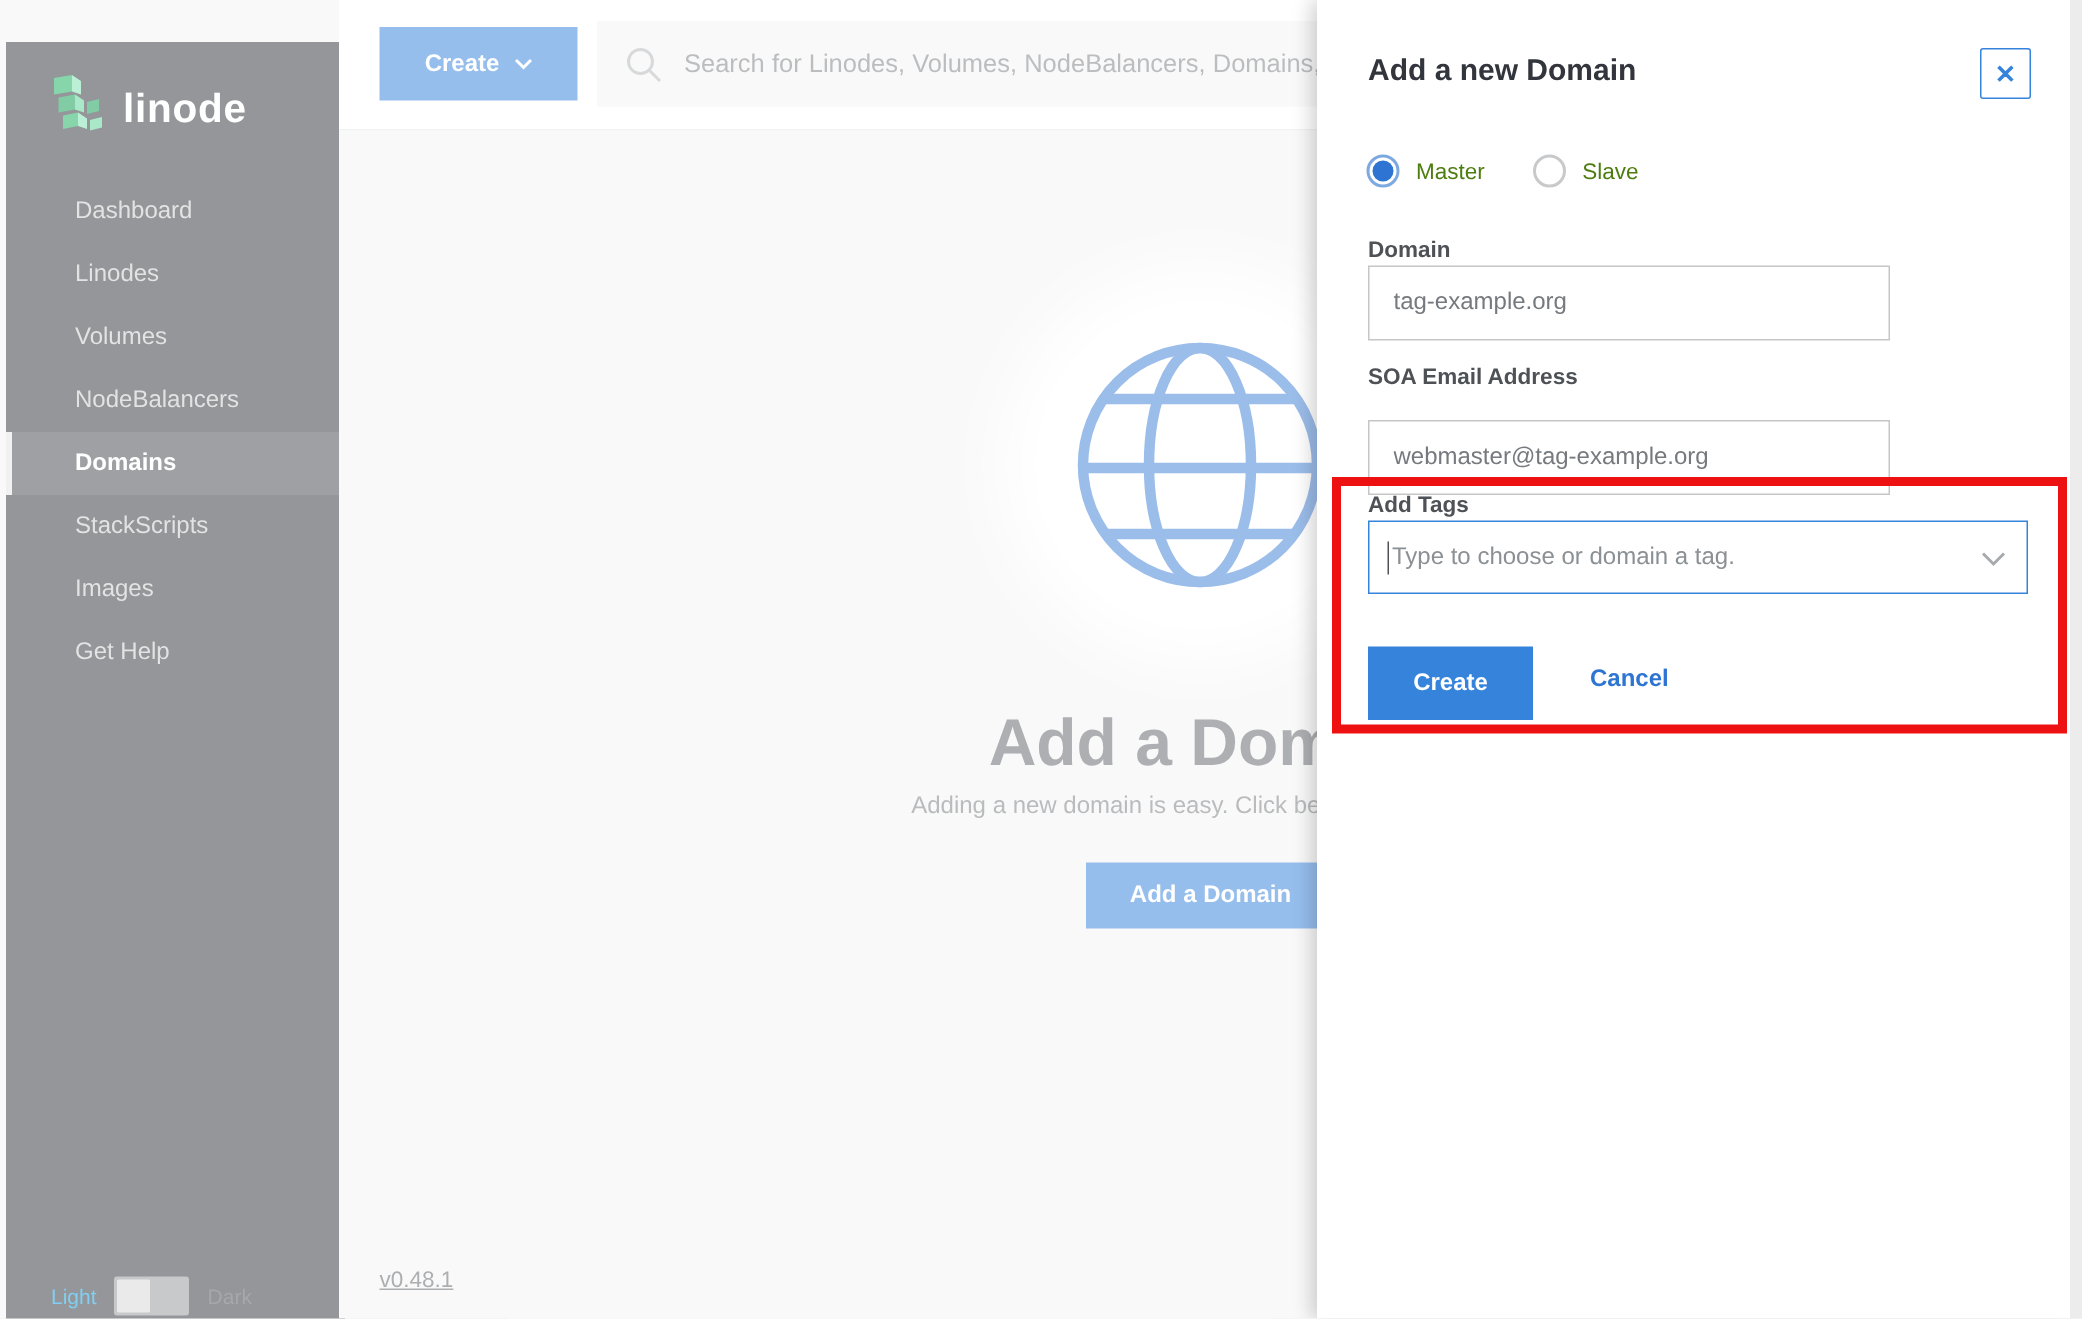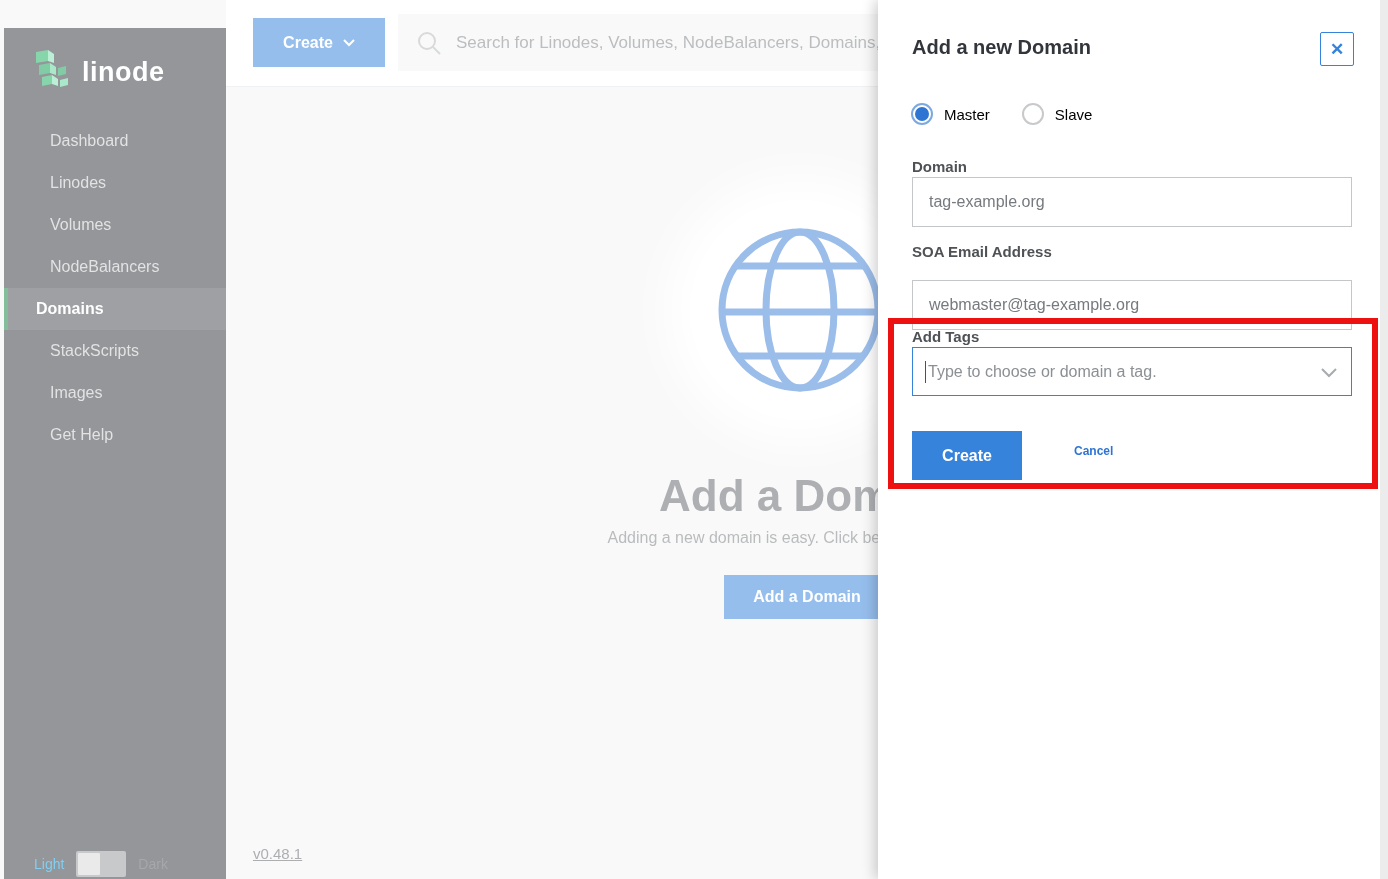--- a/index.html
+++ b/index.html
@@ -6,21 +6,21 @@
   html,body { width:1388px; height:879px; overflow:hidden; }
   body { font-family:"Liberation Sans", sans-serif; background:#f4f4f4; }
   .app { position:relative; width:1388px; height:879px; overflow:hidden; background:#f4f4f4; }
 
   
   .sidebar { position:absolute; left:4px; top:0; width:226px; height:861px; background:#32363c; z-index:1;margin-top:28px; }
   .logo { display:flex; align-items:center; gap:12px; padding:22px 0 0 28px; cursor:pointer; }
   .logo-text { color:#fff; font-size:27px; font-weight:700; letter-spacing:0.5px; }
   .nav { margin-top:26px; }
   .nav-item { height:42px; line-height:42px; padding-left:42px; color:#c9cacb; font-size:16px; cursor:pointer; border-left:4px solid transparent; }
-  .nav-item.active { color:#ffffff; background:rgba(255,255,255,0.10); border-left:4px solid #15803d; padding-left:28px; font-weight:700; }
+  .nav-item.active { color:#ffffff; background:rgba(255,255,255,0.10); border-left:4px solid #e5e5e5; padding-left:42px; font-weight:700; }
   .theme-toggle { position:absolute; left:30px; bottom:12px; display:flex; align-items:center; gap:12px; }
   .tt-light { color:#0ea5e9; font-size:14px; }
   .tt-dark { color:#56585c; font-size:14px; }
   .tt-switch { width:50px; height:26px; background:#95979a; border-radius:2px; position:relative; cursor:pointer; }
   .tt-thumb { position:absolute; left:2px; top:2px; width:22px; height:22px; background:#d6d6d6; border-radius:1px; }
 
   
   .main { position:absolute; left:226px; top:0; width:1162px; height:879px; background:#f4f4f4; z-index:1; }
   .topbar { position:relative; height:87px; background:#ffffff; border-bottom:1px solid #e3e5e8; }
   .create-btn { position:absolute; left:27px; top:18px; width:132px; height:49px; background:#3683dc; border:none; color:#fff; font-family:inherit;
@@ -46,35 +46,35 @@
   .drawer { position:absolute; left:878px; top:0; width:510px; height:879px; background:#ffffff; z-index:10;
             box-shadow:-4px 0 12px rgba(0,0,0,0.18);padding-left:16px; }
   .drawer-title { position:absolute; left:34px; top:36px; font-size:20px; font-weight:700; color:#32363c; }
   .drawer-close { position:absolute; right:34px; top:32px; width:34px; height:34px; background:#fff; border:1px solid #3683dc; border-radius:2px;
                   color:#3683dc; font-size:17px; font-weight:700; display:flex; align-items:center; justify-content:center; cursor:pointer; }
   .radio-row { position:absolute; left:33px; top:103px; display:flex; align-items:center; gap:32px; }
   .radio-opt { display:flex; align-items:center; gap:11px; cursor:pointer; }
   .radio-circle { width:22px; height:22px; border-radius:50%; border:2px solid #c7c9cb; background:#fff; position:relative; }
   .radio-circle.checked { border-color:#7da9e0; }
   .radio-circle.checked::after { content:""; position:absolute; left:2px; top:2px; width:14px; height:14px; border-radius:50%; background:#2e75d3; }
-  .radio-label { font-size:15px; color:#000000; }
+  .radio-label { font-size:15px; color:#4d7c0f; }
 
   .field-label { position:absolute; left:34px; font-size:15px; font-weight:700; color:#4e5256; }
-  .text-input { position:absolute; left:34px; width:440px; height:50px; border:1px solid #c5c6c8; background:#fff; border-radius:0;
+  .text-input { position:absolute; left:34px; width:348px; height:50px; border:1px solid #c5c6c8; background:#fff; border-radius:0;
                 font-family:inherit; font-size:16px; color:#767a7e; padding-left:16px; outline:none; }
   .tags-input { position:absolute; left:34px; top:347px; width:440px; height:49px; border:1px solid #3683dc; background:#fff;
                 display:flex; align-items:center; padding-left:12px; cursor:text; }
   .caret { width:1px; height:22px; background:#4e5256; margin-right:2px; }
   .tags-placeholder { font-size:16px; color:#8b9094; }
   .tags-chevron { position:absolute; right:14px; top:20px; }
 
   .drawer-create { position:absolute; left:34px; top:431px; width:110px; height:49px; background:#3683dc; border:none; color:#fff;
                    font-family:inherit; font-size:16px; font-weight:700; cursor:pointer; }
   .drawer-cancel { position:absolute; left:182px; top:444px; background:none; border:none; color:#2e75d3; font-family:inherit;
-                   font-size:12px; font-weight:700; cursor:pointer;margin-left:14px; }
+                   font-size:16px; font-weight:700; cursor:pointer; }
 
   
   .scroll-strip { position:absolute; right:0; top:0; width:8px; height:879px; background:#ececec; z-index:12; }
 
   
   .annotation-rect { position:absolute; left:888px; top:318px; width:490px; height:171px; border:6px solid #ee1111; z-index:20; pointer-events:none; }
 </style>
 </head>
 <body>
 

